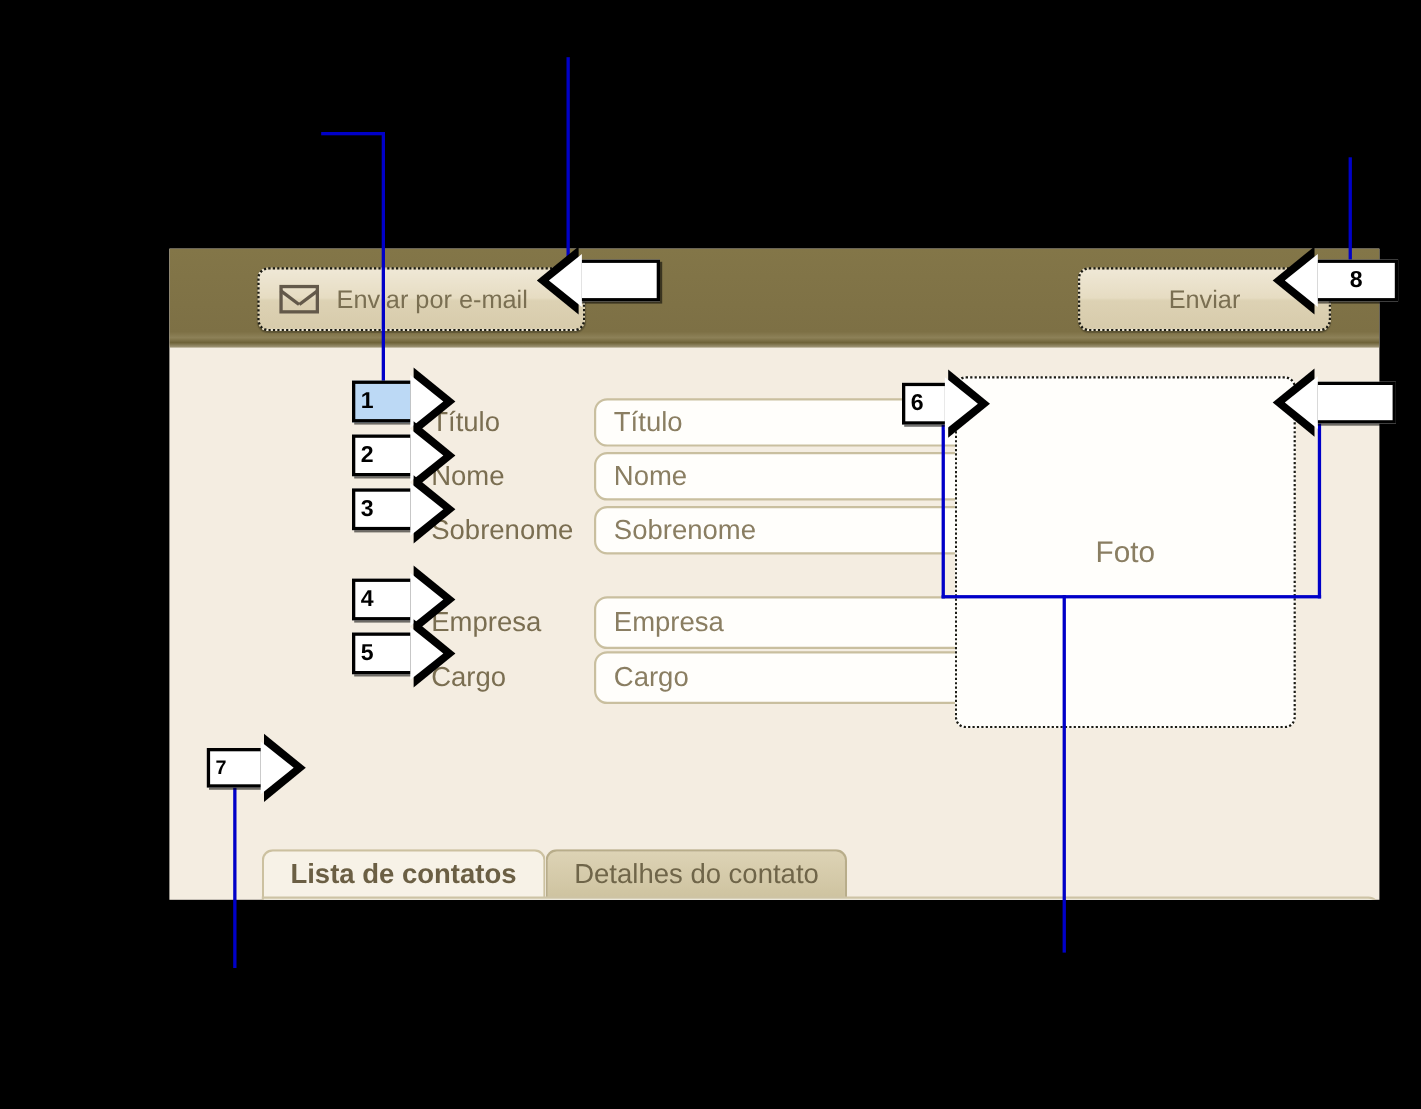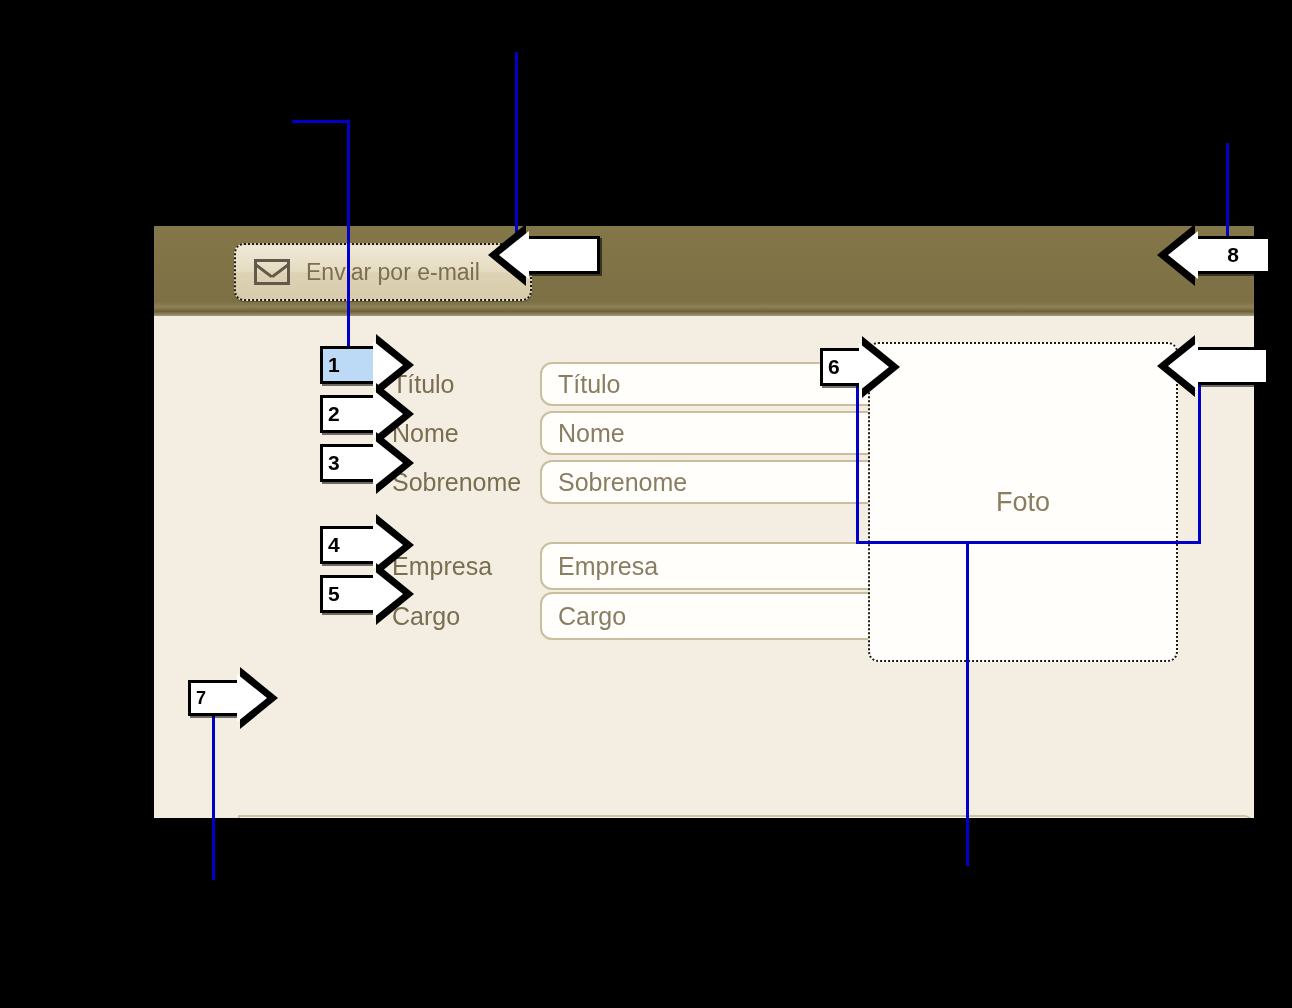--- a/index.html
+++ b/index.html
@@ -141,20 +141,23 @@
 
 <div id="stage">
 
   <div id="app-window">
 
     <div id="toolbar">
       <div class="tb-btn" id="btn-email">
         <span class="env-icon"></span>
         <span class="lbl">Enviar por e-mail</span>
       </div>
+      <div class="tb-btn" id="btn-enviar">
+        <span>Enviar</span>
+      </div>
     </div>
 
     <div id="form-area">
 
       <div class="frow" id="row-titulo">
         <span class="flabel">Título</span>
         <div class="fld" id="fld-titulo">
           <span class="ph">Título</span>
           <span class="chev-wrap">
             <span class="chev"></span>
@@ -193,20 +196,28 @@
           <span class="chev-btn">
             <span class="chev"></span>
           </span>
         </div>
       </div>
 
       <div id="photo-box">
         <span id="photo-label">Foto</span>
       </div>
 
+      <div id="tabstrip">
+        <div class="tab" id="tab-lista">
+          <span>Lista de contatos</span>
+        </div>
+        <div class="tab" id="tab-detalhes">
+          <span>Detalhes do contato</span>
+        </div>
+      </div>
       <div id="tabpanel"></div>
 
     </div>
   </div>
 
   <div class="aline h" style="left:292px;top:120px;width:58px;"></div>
   <div class="aline v" style="left:347px;top:120px;height:250px;"></div>
 
   <div class="aline v" style="left:515px;top:52px;height:200px;"></div>
 

